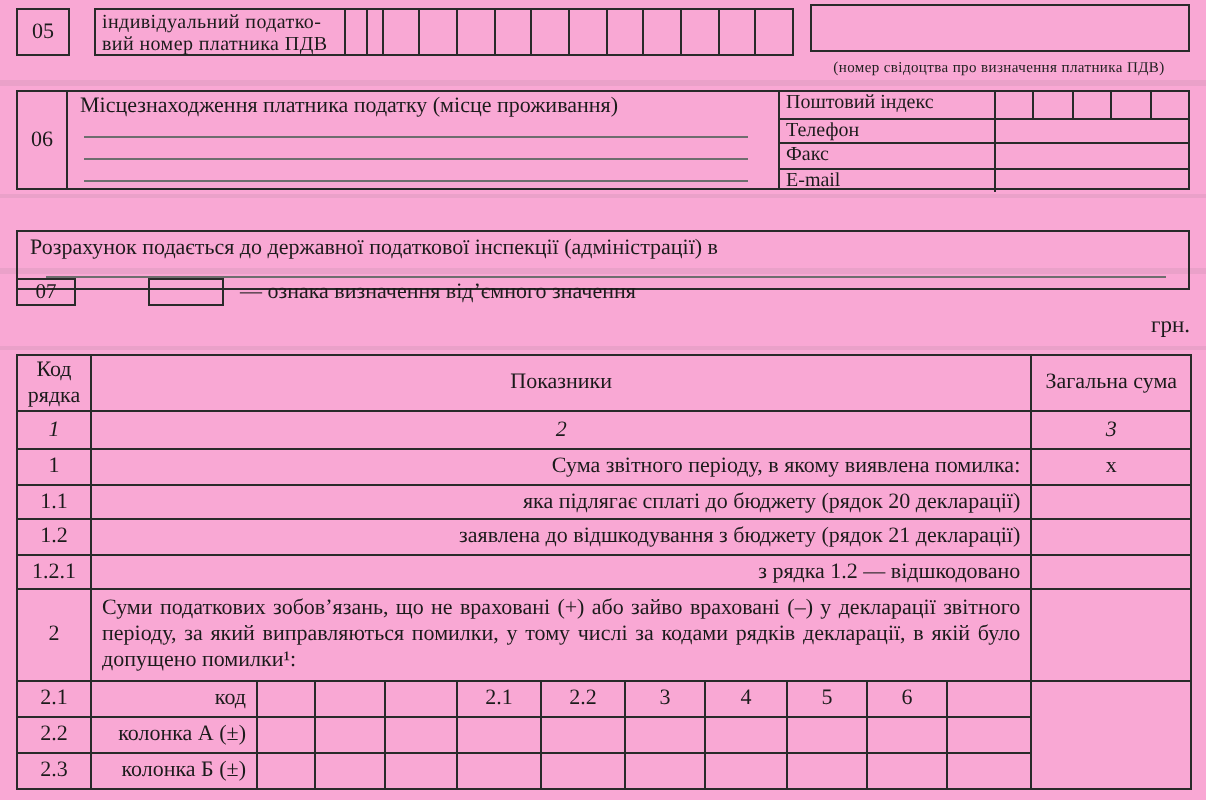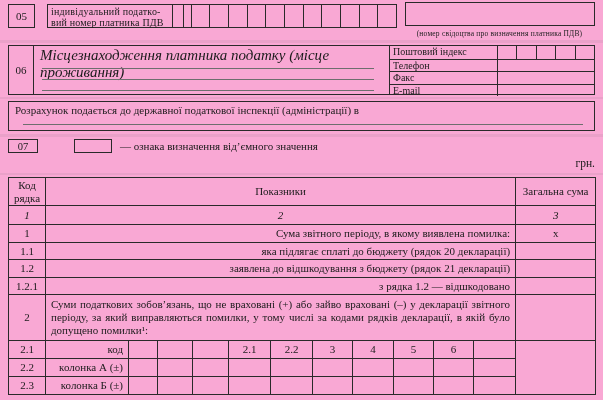--- a/index.html
+++ b/index.html
@@ -18,21 +18,21 @@
   
   .code-box { font-size:11px; }
   .vat-label { font-size:10px; line-height:11px; padding:1px 3px; letter-spacing:.2px; }
   .vat-cells { display:flex; }
   .vat-cells > div { flex:1; border-left:1px solid #2a2a2a; height:100%; }
   .vat-cells > div:first-child { border-left:none; }
   .caption { font-size:7.5px; text-align:center; letter-spacing:.2px; color:#222; }
 
   
   .blk06-code { width:25px; border-right:1px solid #2a2a2a; font-size:11px; }
-  .blk06-label { font-size:15px; padding:1px 6px 0 6px;font-style:italic; }
+  .blk06-label { font-size:11px; padding:1px 6px 0 6px; }
   .fill-line { border-bottom:1px solid #6e6e6e; height:1px; }
   .contact-table { border-left:1px solid #2a2a2a; font-size:10px; }
   .contact-row { display:flex; height:12.5px; border-top:1px solid #2a2a2a; }
   .contact-row:first-child { border-top:none; }
   .contact-row .lbl { width:108px; border-right:1px solid #2a2a2a; padding:0 3px; line-height:11.5px; overflow:hidden; white-space:nowrap; }
   .postal-cells { display:flex; flex:1; }
   .postal-cells > div { flex:1; border-left:1px solid #2a2a2a; }
   .postal-cells > div:first-child { border-left:none; }
 
   
@@ -120,21 +120,21 @@
         <div class="lbl">Факс</div>
         <div style="flex:1;"></div>
       </div>
       <div class="contact-row">
         <div class="lbl">E-mail</div>
         <div style="flex:1;"></div>
       </div>
     </div>
   </div>
 
-  <div class="abs bx" style="left:8px;top:101px;width:587px;height:30px;">
+  <div class="abs bx" style="left:8px;top:115px;width:587px;height:30px;">
     <div class="submission-text">Розрахунок подається до державної податкової інспекції (адміністрації) в</div>
     <div class="abs fill-line" style="left:14px;top:22px;width:560px;"></div>
   </div>
 
   <div class="abs bx center" style="left:8px;top:139px;width:30px;height:14px;font-size:10.5px;">
     <span>07</span>
   </div>
   <div class="abs bx" style="left:74px;top:139px;width:38px;height:14px;"></div>
   <div class="abs r07-text" style="left:120px;top:139px;">— ознака визначення від’ємного значення</div>
 

